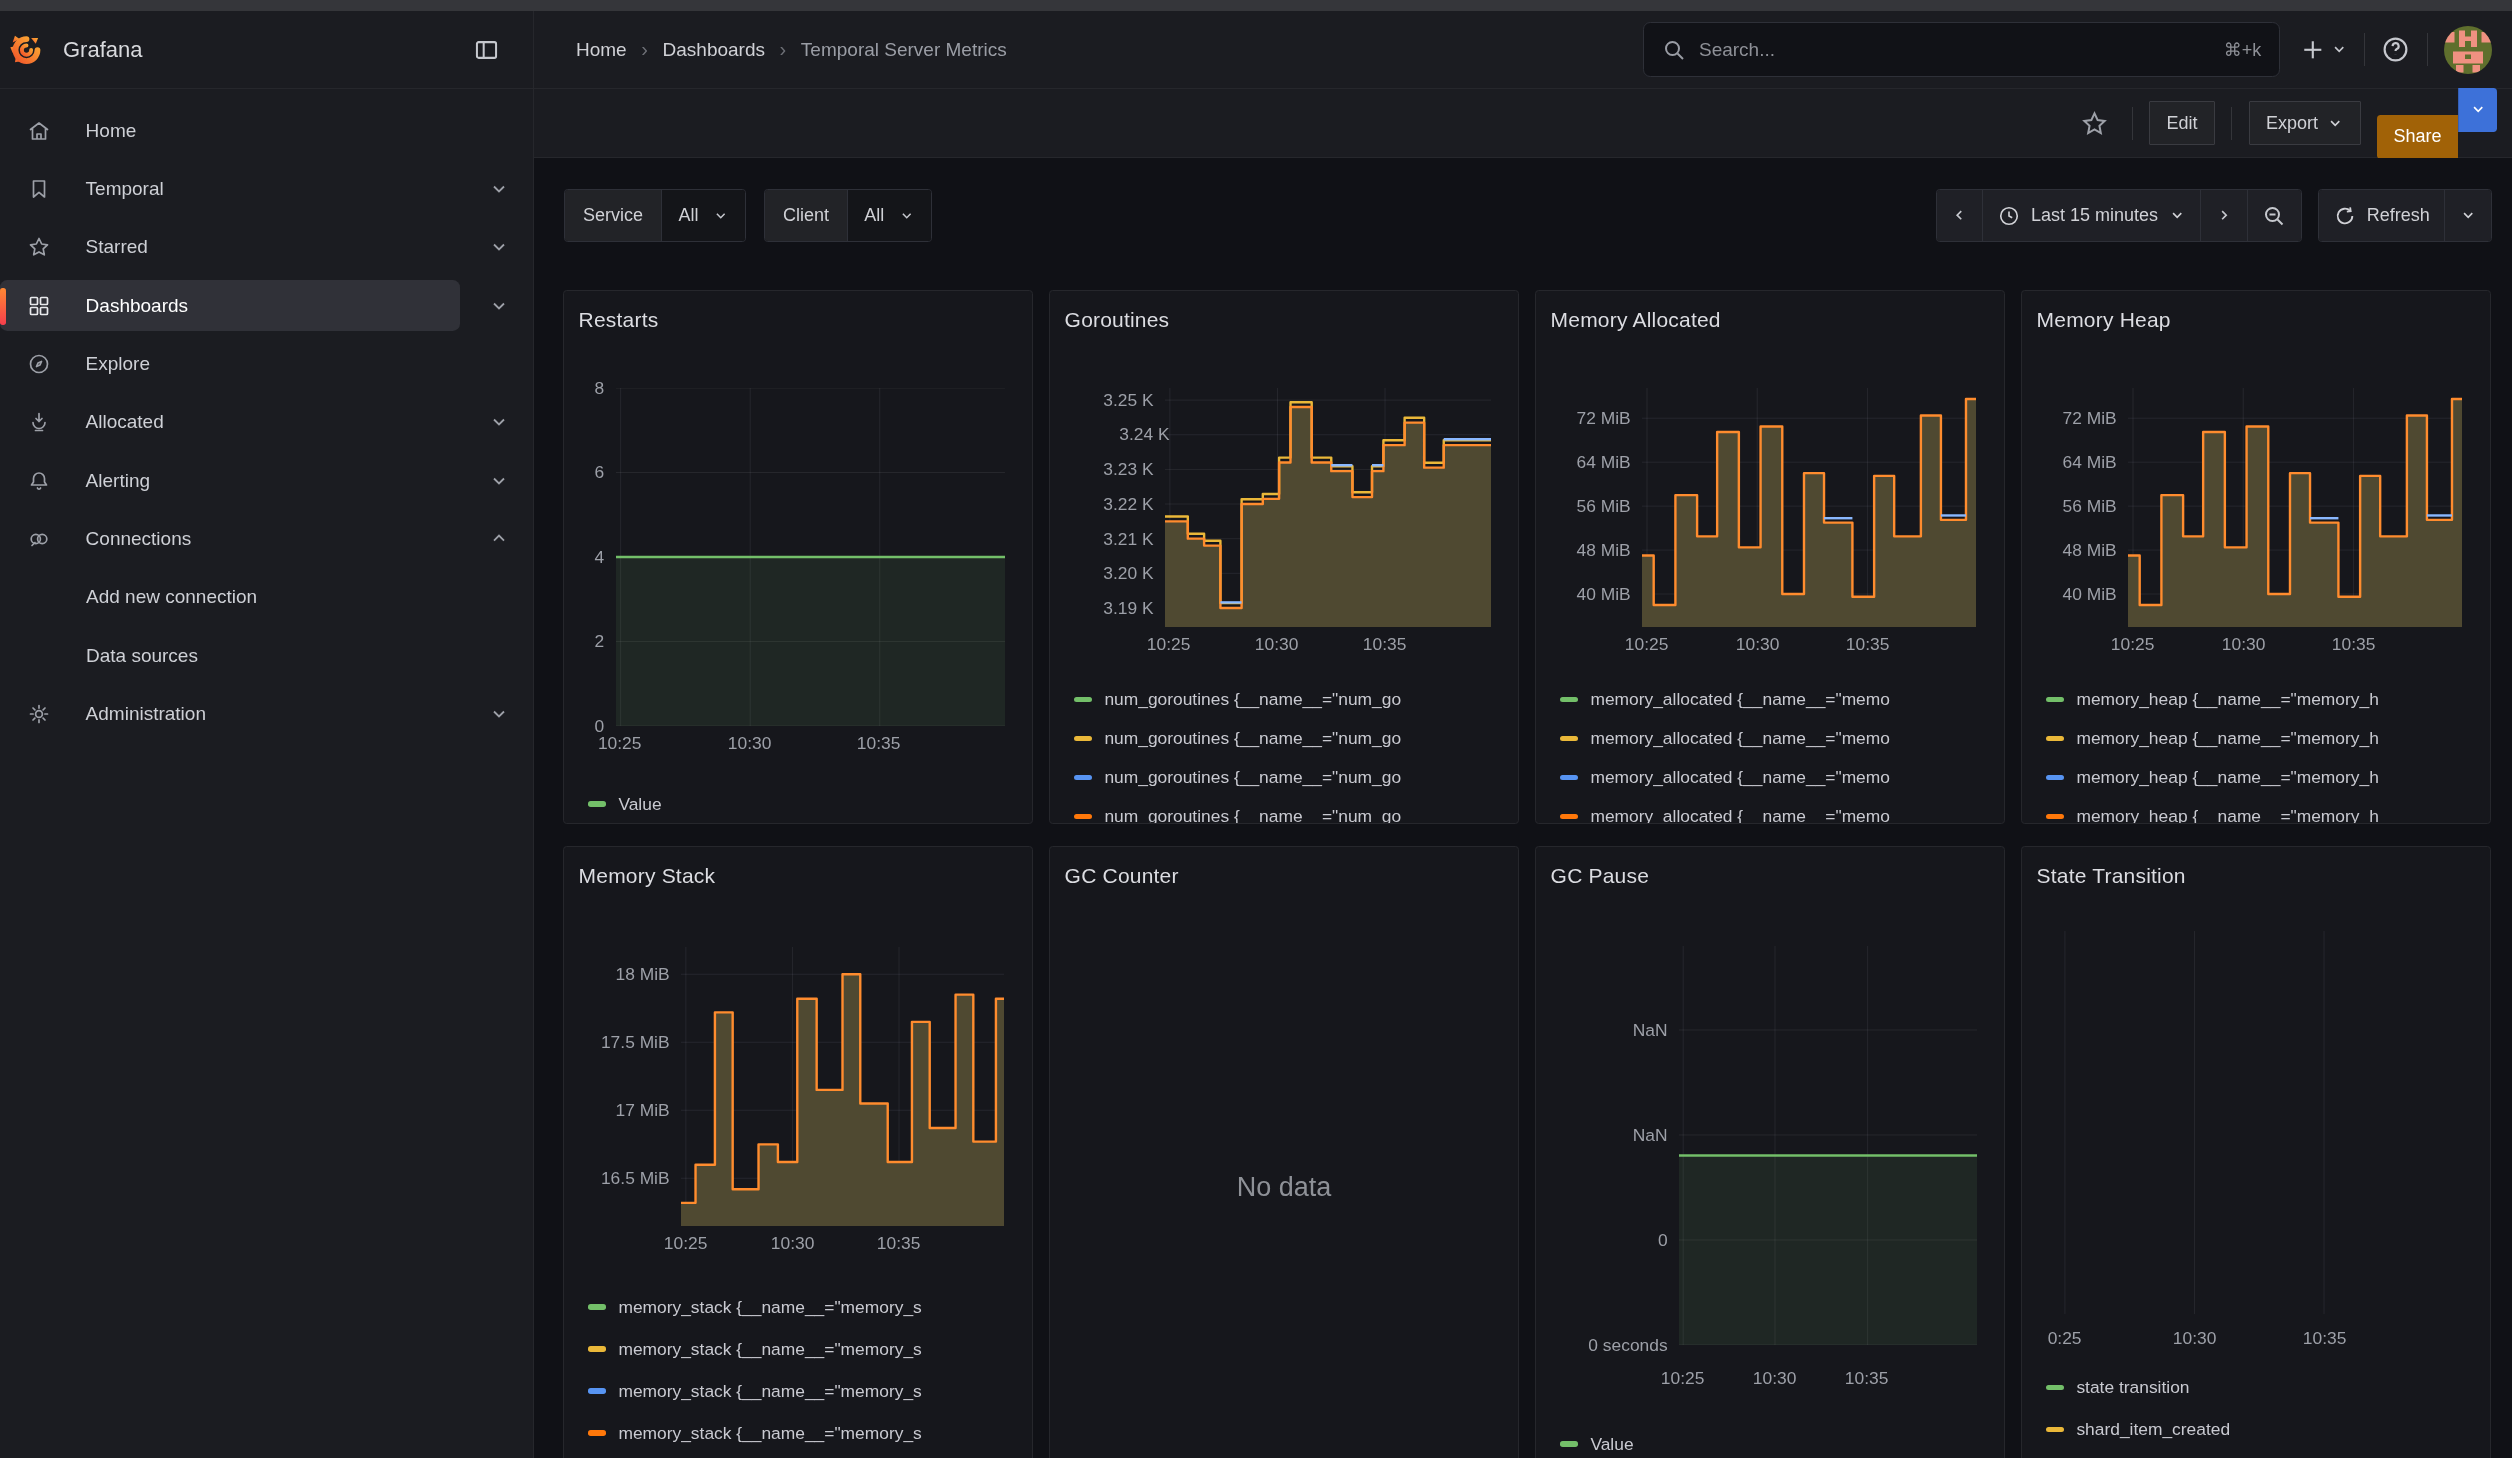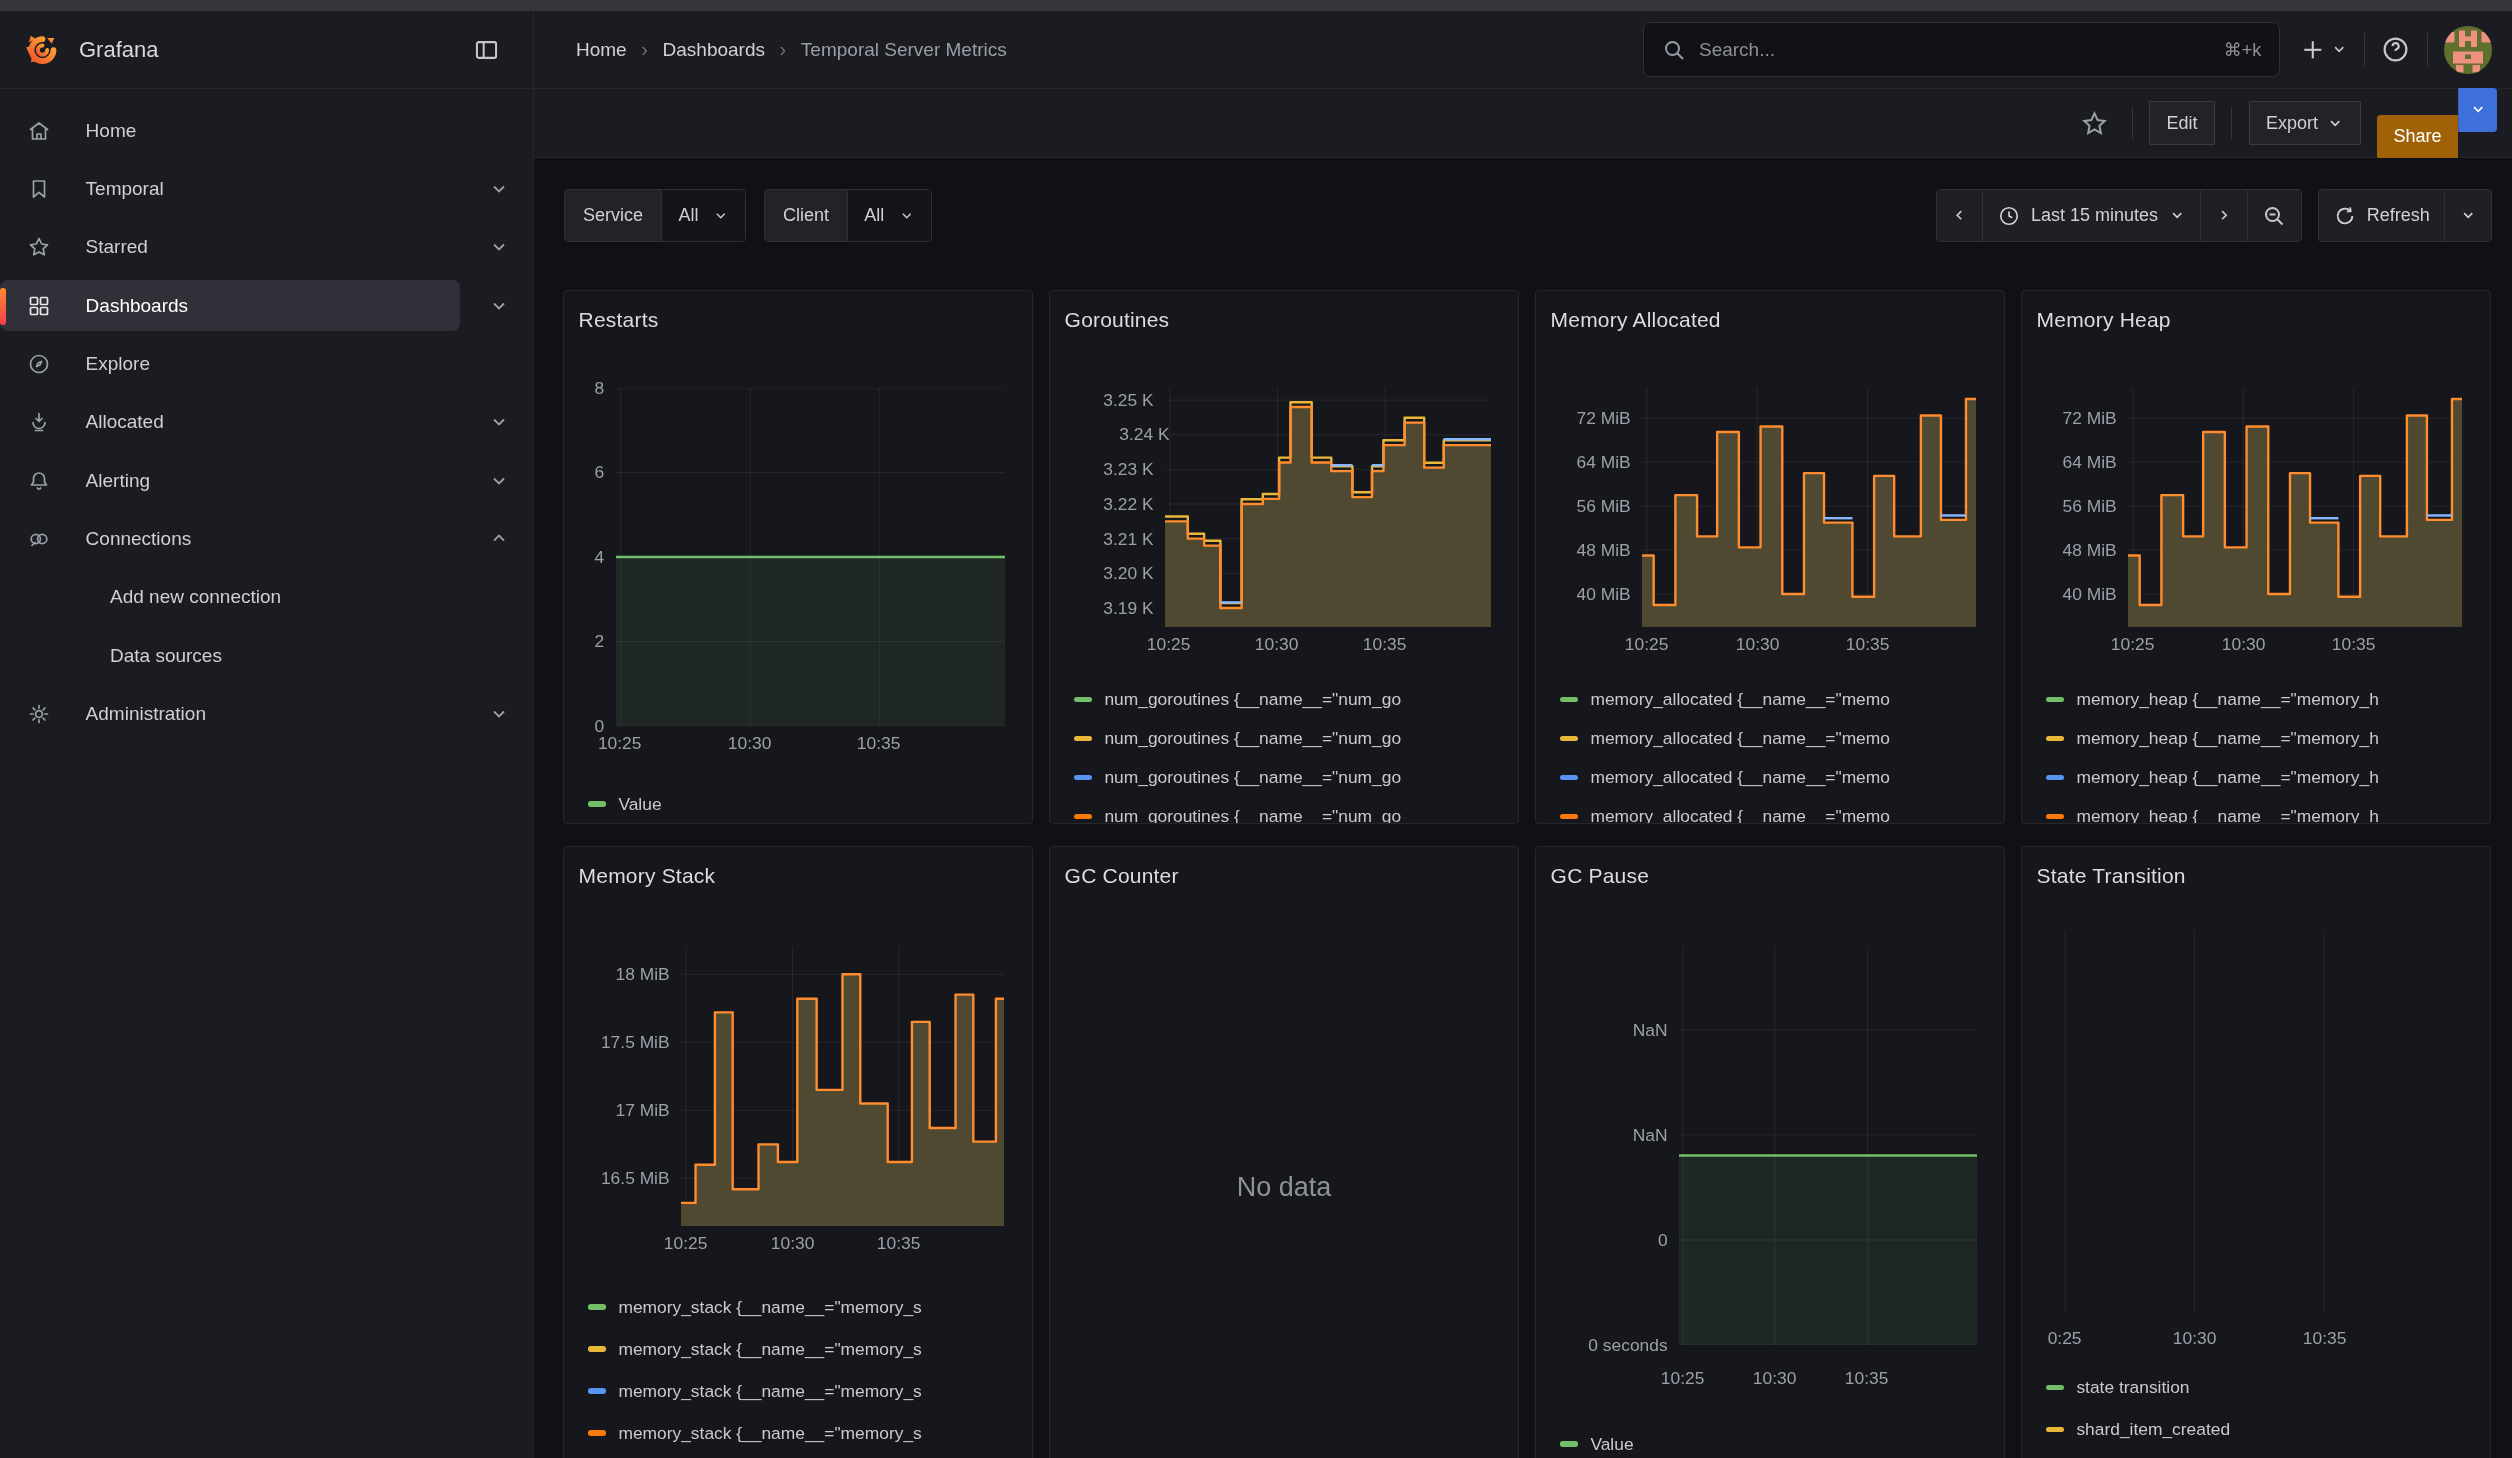--- a/index.html
+++ b/index.html
@@ -4,21 +4,21 @@
 <style>
   * { margin:0; padding:0; box-sizing:border-box; }
   html,body { width:2512px; height:1458px; overflow:hidden; background:#101116;
     font-family:"Liberation Sans", sans-serif; }
   .screen { position:relative; width:2512px; height:1458px; overflow:hidden; }
 
   
   .topstrip { position:absolute; left:0; top:0; width:2512px; height:11px; background:#35363a; }
   .header { position:absolute; left:0; top:11px; width:2512px; height:78px; background:#1b1c21;
     border-bottom:0.9px solid #26272c; display:flex; align-items:center; }
-  .header-left { width:534px; height:100%; display:flex; align-items:center; padding:0 20px 0 24px;
+  .header-left { width:534px; height:100%; display:flex; align-items:center; padding:0 20px 0 8px;
     border-right:0.9px solid #26272c; position:relative;text-align:right; }
   .brand-label { font-size:22px; color:#d8d9dd; margin-left:18px; }
   .toggle-btn { position:absolute; right:33px; top:50%; transform:translateY(-50%); cursor:pointer; display:flex; }
   .header-right { flex:1; height:100%; display:flex; align-items:center; padding:0 20px 0 42px; }
   .crumbs { display:flex; align-items:center; gap:14.6px; font-size:19px; }
   .crumb { color:#d0d1d6; cursor:pointer; }
   .crumb-sep { color:#6e7077; font-size:20px; }
   .crumb.current { color:#9a9da5; cursor:default; }
   .hdr-spacer { flex:1; }
   .searchbox { width:637px; height:55px; background:#111217; border:0.9px solid #2e3038; border-radius:7.3px;
@@ -49,21 +49,21 @@
     border-right:0.9px solid #26272c; padding-top:16.4px; }
   .side-item { position:relative; height:51px; margin-bottom:7.3px; display:flex; align-items:center; }
   .side-link { flex:1; height:51px; display:flex; align-items:center; padding-left:25.6px; gap:33px;
     border-radius:7.3px; margin-right:16.4px; cursor:pointer; }
   .side-item.selected .side-link { background:#303138; margin-right:73px; }
   .side-item.selected .accent { position:absolute; left:0; top:7.3px; width:5.5px; height:37px; border-radius:2.7px;
     background:linear-gradient(#FF8833,#F53E4C); }
   .side-icon { width:27px; display:flex; justify-content:center; }
   .side-label { font-size:19px; color:#ced0d6; }
   .side-item.selected .side-label { color:#ffffff; }
-  .side-item.child .side-link { padding-left:110px;align-items:center; }
+  .side-item.child .side-link { padding-left:86px;align-items:center; }
   .side-chev { position:absolute; right:24px; top:50%; transform:translateY(-50%); cursor:pointer; display:flex; }
 
   
   .canvas { position:absolute; left:535px; top:158px; width:1977px; height:1300px; background:#101116; }
   .subbar { position:absolute; left:0; top:31px; width:100%; height:53px; display:flex; align-items:center;
     padding:0 20px 0 29px; }
   .varbox { display:flex; height:53px; border:0.9px solid #2e3038; border-radius:3.7px; overflow:hidden; margin-right:18px; }
   .varbox .var-label { background:#222327; color:#d0d1d6; font-size:18px; font-weight:500; display:flex;
     align-items:center; padding:0 18px; border-right:0.9px solid #2e3038; }
   .varbox .var-value { background:#141519; color:#d0d1d6; font-size:18px; display:flex; align-items:center;

